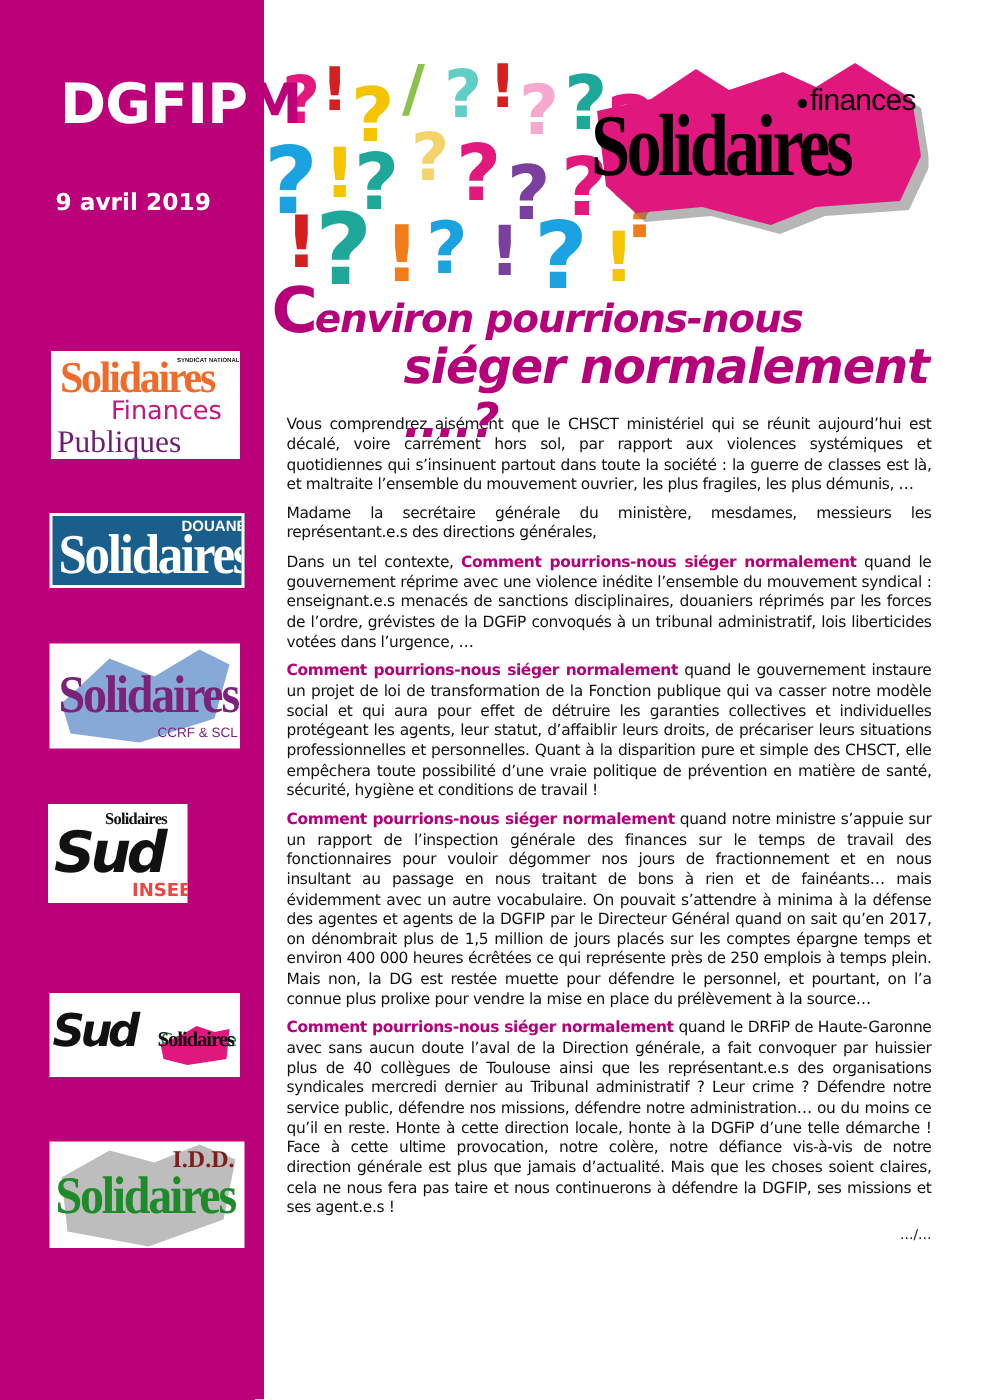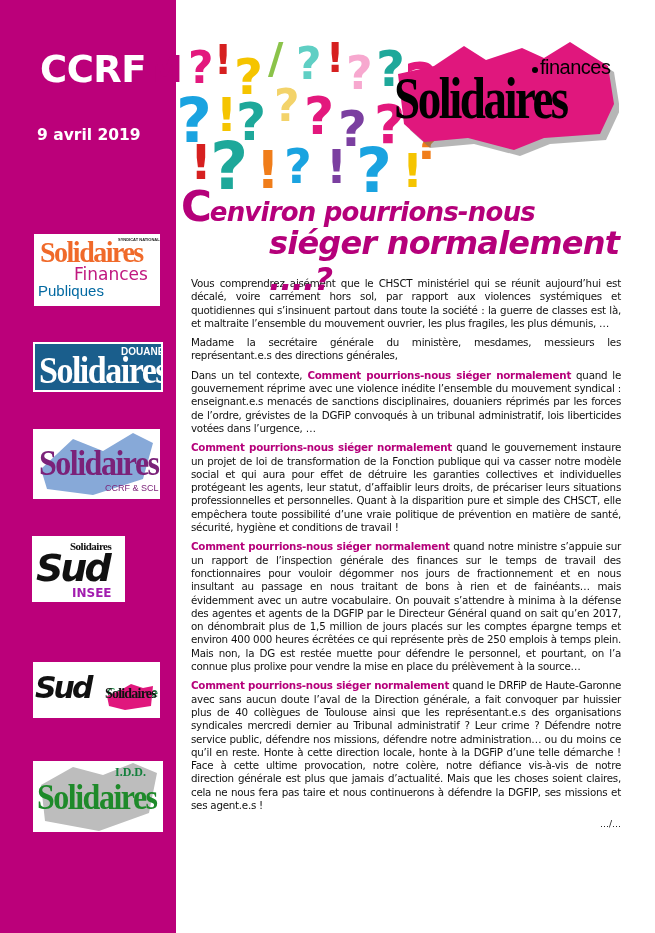--- a/index.html
+++ b/index.html
@@ -39,21 +39,21 @@
   .article p { margin-bottom: 6px; }
   .article .hl { color: #b5007a; font-weight: bold; }
   .article .cont { text-align: right; margin-top: 2px; font-size: 9px; letter-spacing: 0; }
 </style>
 </head>
 <body>
 
 <div class="sidebar"></div>
 
 <div class="doc-title">
-  <span>CCRF</span><span class="m-over">M</span>
+  <span>DGFIP</span><span class="m-over">M</span>
 </div>
 <div class="doc-date">9  avril 2019</div>
 
 <div class="qmarks">
   <span style="left:12px;top:8px;font-size:44px;color:#e3187d;">?</span>
   <span style="left:38px;top:2px;font-size:40px;color:#d62020;">!</span>
   <span style="left:58px;top:14px;font-size:50px;color:#f5c400;">?</span>
   <span style="left:92px;top:0px;font-size:42px;color:#8bc34a;">/</span>
   <span style="left:120px;top:4px;font-size:44px;color:#5fcfc4;">?</span>
   <span style="left:150px;top:0px;font-size:40px;color:#d62020;">!</span>
@@ -88,57 +88,57 @@
 
 <h1 class="headline">
   <span class="l1"><span class="cap">C</span><span>environ pourrions-nous</span></span>
   <span class="l2">siéger normalement  ....?</span>
 </h1>
 
 <div class="logo logo-1">
   <div class="lg-text" style="left:6px;top:2px;font-size:28px;color:#f06a2a;transform:scaleY(1.05);">Solidaires</div>
   <div style="position:absolute;left:84px;top:3px;font-size:4px;font-family:'Liberation Sans',sans-serif;font-weight:bold;">SYNDICAT NATIONAL</div>
   <div style="position:absolute;left:40px;top:30px;font-family:'DejaVu Sans',sans-serif;font-size:17px;color:#c0187f;">Finances</div>
-  <div style="position:absolute;left:4px;top:48px;font-family:Liberation Sans, sans-serif;font-size:15px;color:#0369a1;">Publiques</div>
+  <div style="position:absolute;left:4px;top:48px;font-family:Liberation Serif, serif;font-size:21px;color:#701a75;">Publiques</div>
 </div>
 
 <div class="logo logo-2">
   <div class="lg-text" style="left:4px;top:6px;font-size:34px;color:#fff;transform:scaleY(1.1);">Solidaires</div>
   <div style="position:absolute;left:86px;top:2px;font-family:'Liberation Sans',sans-serif;font-weight:bold;font-size:10px;color:#fff;">DOUANES</div>
 </div>
 
 <div class="logo logo-3">
   <svg width="127" height="70" style="position:absolute;left:0;top:0;">
     <path d="M8 40 L40 10 L70 22 L100 4 L120 14 L110 50 L60 66 L14 60 Z" fill="#87a9d8"></path>
   </svg>
   <div class="lg-text" style="left:6px;top:14px;font-size:32px;color:#7b2279;transform:scaleY(1.1);">Solidaires</div>
   <div style="position:absolute;left:72px;top:54px;font-family:'Liberation Sans',sans-serif;font-size:9px;color:#7b2279;">CCRF &amp; SCL</div>
 </div>
 
 <div class="logo logo-4">
   <div style="position:absolute;left:38px;top:4px;font-family:'Liberation Serif',serif;font-weight:bold;font-size:11px;color:#111;letter-spacing:-0.5px;">Solidaires</div>
   <div style="position:absolute;left:4px;top:10px;font-family:'DejaVu Sans',sans-serif;font-weight:bold;font-style:italic;font-size:38px;color:#111;letter-spacing:-3px;">Sud</div>
-  <div style="position:absolute;left:40px;top:50px;font-family:'DejaVu Sans',sans-serif;font-weight:bold;font-size:12px;color:#a21caf;">INSEE</div>
+  <div style="position:absolute;left:56px;top:50px;font-family:'DejaVu Sans',sans-serif;font-weight:bold;font-size:12px;color:#ef4444;">INSEE</div>
 </div>
 
 <div class="logo logo-5">
   <div style="position:absolute;left:2px;top:8px;font-family:'DejaVu Sans',sans-serif;font-weight:bold;font-style:italic;font-size:30px;color:#111;letter-spacing:-3px;">Sud</div>
   <div style="position:absolute;left:74px;top:2px;font-family:'DejaVu Sans',sans-serif;font-size:12px;color:#15803d;margin-top:22px;">Centrale</div>
   <svg width="50" height="30" style="position:absolute;left:72px;top:20px;">
     <path d="M2 14 L16 8 L26 2 L38 6 L48 4 L46 24 L20 28 L4 24 Z" fill="#e0177d"></path>
   </svg>
   <div style="position:absolute;left:72px;top:24px;font-family:'Liberation Serif',serif;font-weight:bold;font-size:14px;color:#111;letter-spacing:-0.8px;">Solidaires</div>
 </div>
 
 <div class="logo logo-6">
   <svg width="130" height="71" style="position:absolute;left:0;top:0;">
     <path d="M8 24 L40 6 L70 14 L100 2 L124 12 L116 52 L66 70 L12 60 Z" fill="#bdbdbd"></path>
   </svg>
   <div class="lg-text" style="left:4px;top:16px;font-size:32px;color:#1e8a2a;transform:scaleY(1.1);">Solidaires</div>
-  <div style="position:absolute;left:82px;top:4px;font-family:'Liberation Serif',serif;font-weight:bold;font-size:12px;color:#15803d;">I.D.D.</div>
+  <div style="position:absolute;left:82px;top:4px;font-family:'Liberation Serif',serif;font-weight:bold;font-size:16px;color:#7f1d1d;">I.D.D.</div>
 </div>
 
 <div class="article">
   <p>Vous comprendrez aisément que le CHSCT ministériel qui se réunit aujourd’hui est décalé, voire carrément hors sol, par rapport aux violences systémiques et quotidiennes qui s’insinuent partout dans toute la société : la guerre de classes est là, et maltraite l’ensemble du mouvement ouvrier, les plus fragiles, les plus démunis, …</p>
   <p>Madame la secrétaire générale du ministère, mesdames, messieurs les représentant.e.s des directions générales,</p>
   <p><span>Dans un tel contexte, </span><span class="hl">Comment pourrions-nous siéger normalement</span><span> quand le gouvernement réprime avec une violence inédite l’ensemble du mouvement syndical : enseignant.e.s menacés de sanctions disciplinaires, douaniers réprimés par les forces de l’ordre, grévistes de la DGFiP convoqués à un tribunal administratif, lois liberticides votées dans l’urgence, …</span></p>
   <p><span class="hl">Comment pourrions-nous siéger normalement</span><span> quand le gouvernement instaure un projet de loi de transformation de la Fonction publique qui va casser notre modèle social et qui aura pour effet de détruire les garanties collectives et individuelles protégeant les agents, leur statut, d’affaiblir leurs droits, de précariser leurs situations professionnelles et personnelles. Quant à la disparition pure et simple des CHSCT, elle empêchera toute possibilité d’une vraie politique de prévention en matière de santé, sécurité, hygiène et conditions de travail !</span></p>
   <p><span class="hl">Comment pourrions-nous siéger normalement</span><span> quand notre ministre s’appuie sur un rapport de l’inspection générale des finances sur le temps de travail des fonctionnaires pour vouloir dégommer nos jours de fractionnement et en nous insultant au passage en nous traitant de bons à rien et de fainéants… mais évidemment avec un autre vocabulaire. On pouvait s’attendre à minima à la défense des agentes et agents de la DGFIP par le Directeur Général quand on sait qu’en 2017, on dénombrait plus de 1,5 million de jours placés sur les comptes épargne temps et environ 400 000 heures écrêtées ce qui représente près de 250 emplois à temps plein. Mais non, la DG est restée muette pour défendre le personnel, et pourtant, on l’a connue plus prolixe pour vendre la mise en place du prélèvement à la source…</span></p>
   <p><span class="hl">Comment pourrions-nous siéger normalement</span><span> quand le DRFiP de Haute-Garonne avec sans aucun doute l’aval de la Direction générale, a fait convoquer par huissier plus de 40 collègues de Toulouse ainsi que les représentant.e.s des organisations syndicales mercredi dernier au Tribunal administratif ? Leur crime ? Défendre notre service public, défendre nos missions, défendre notre administration… ou du moins ce qu’il en reste. Honte à cette direction locale, honte à la DGFiP d’une telle démarche ! Face à cette ultime provocation, notre colère, notre défiance vis-à-vis de notre direction générale est plus que jamais d’actualité. Mais que les choses soient claires, cela ne nous fera pas taire et nous continuerons à défendre la DGFIP, ses missions et ses agent.e.s  !</span></p>
   <div class="cont">…/…</div>

